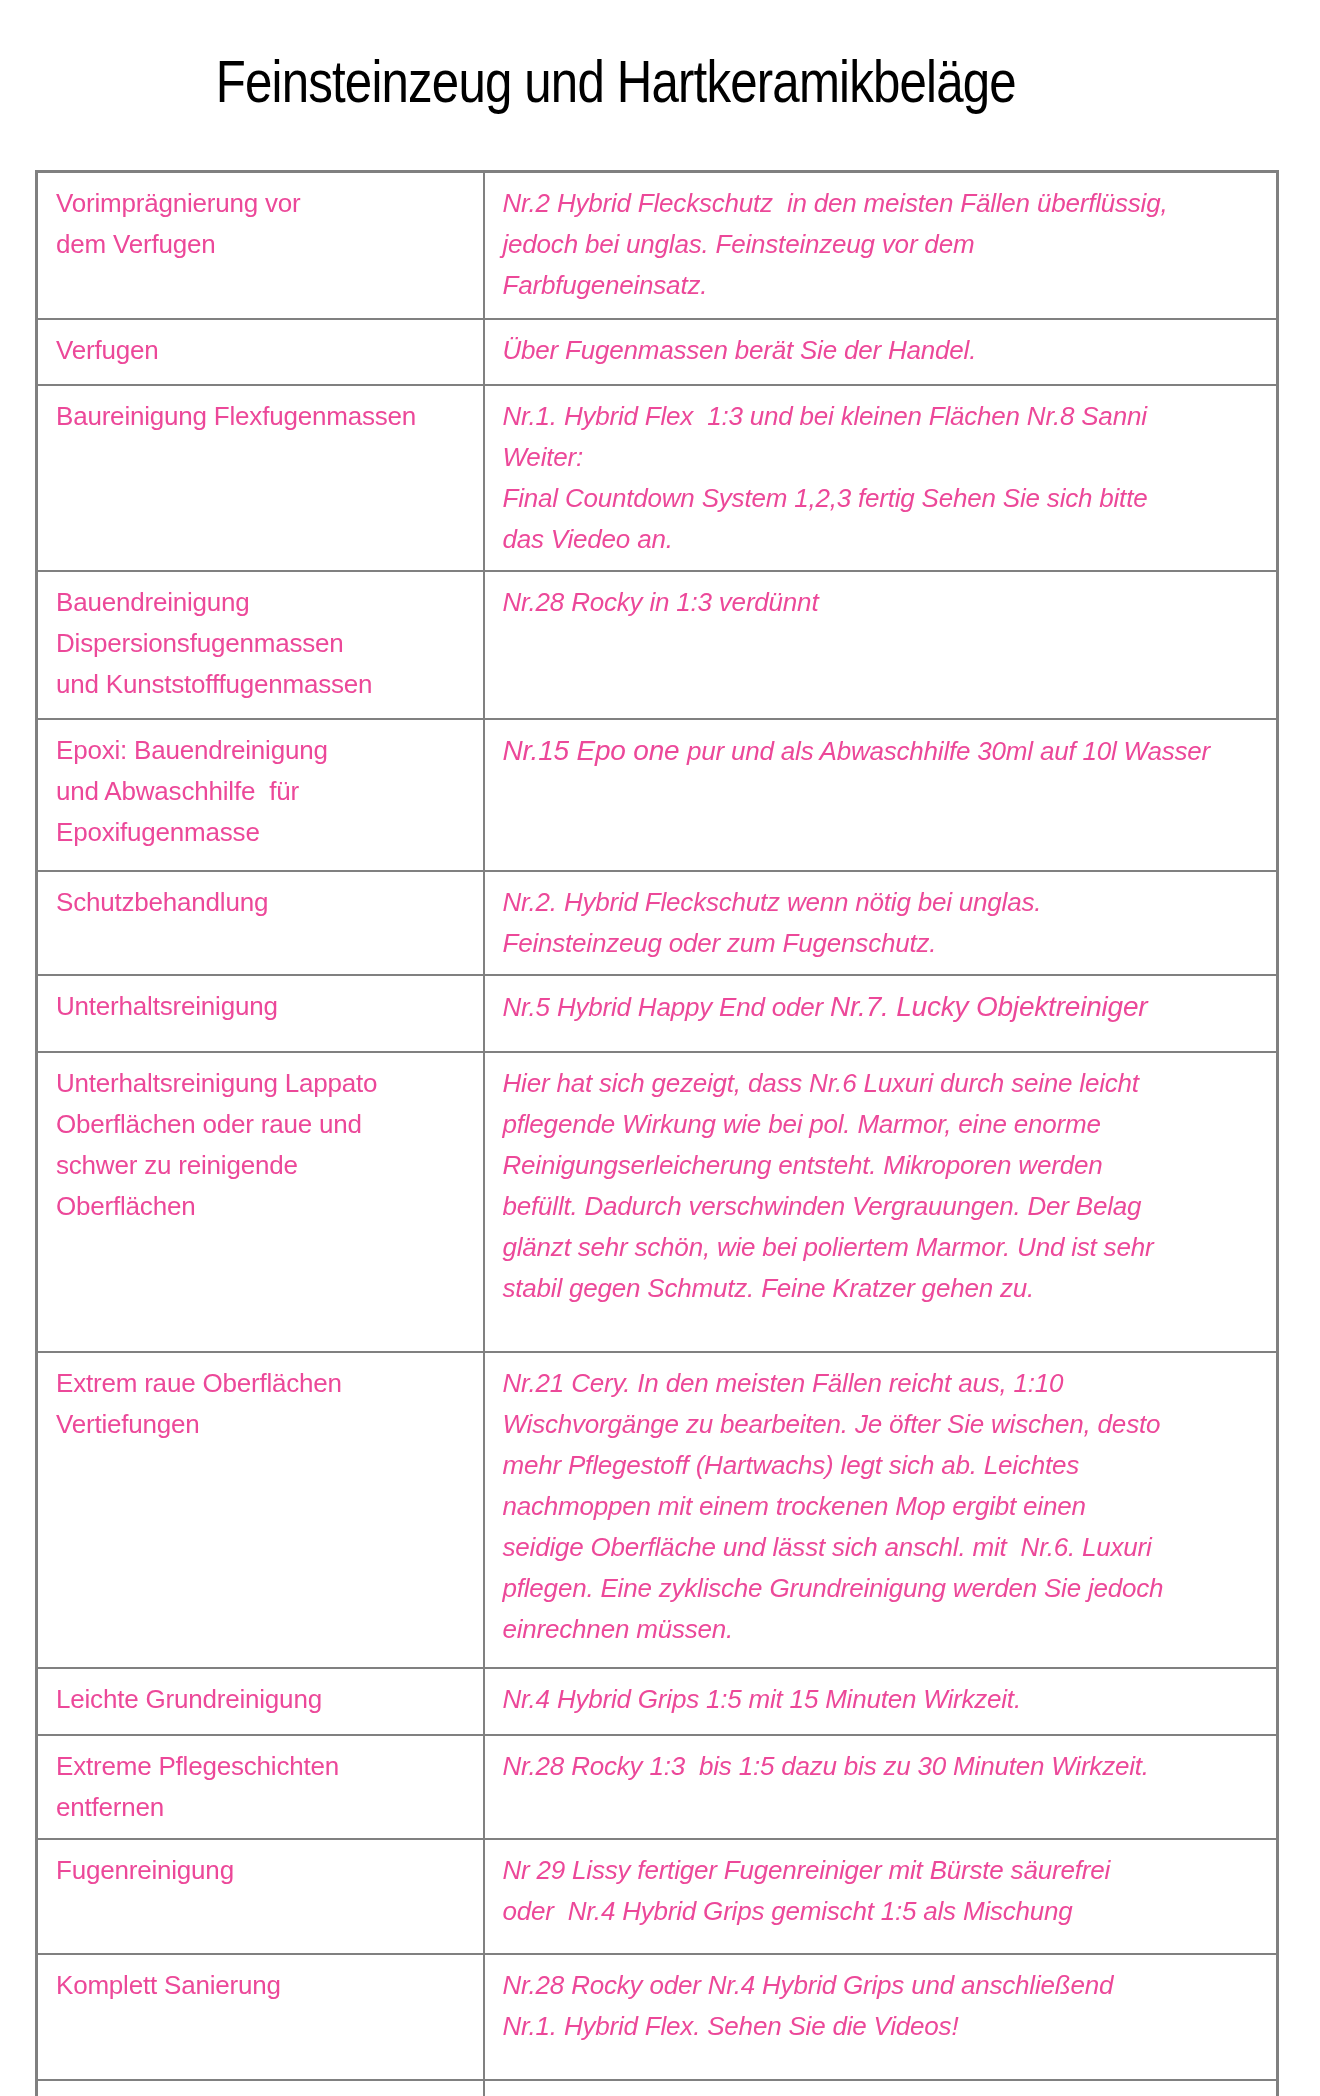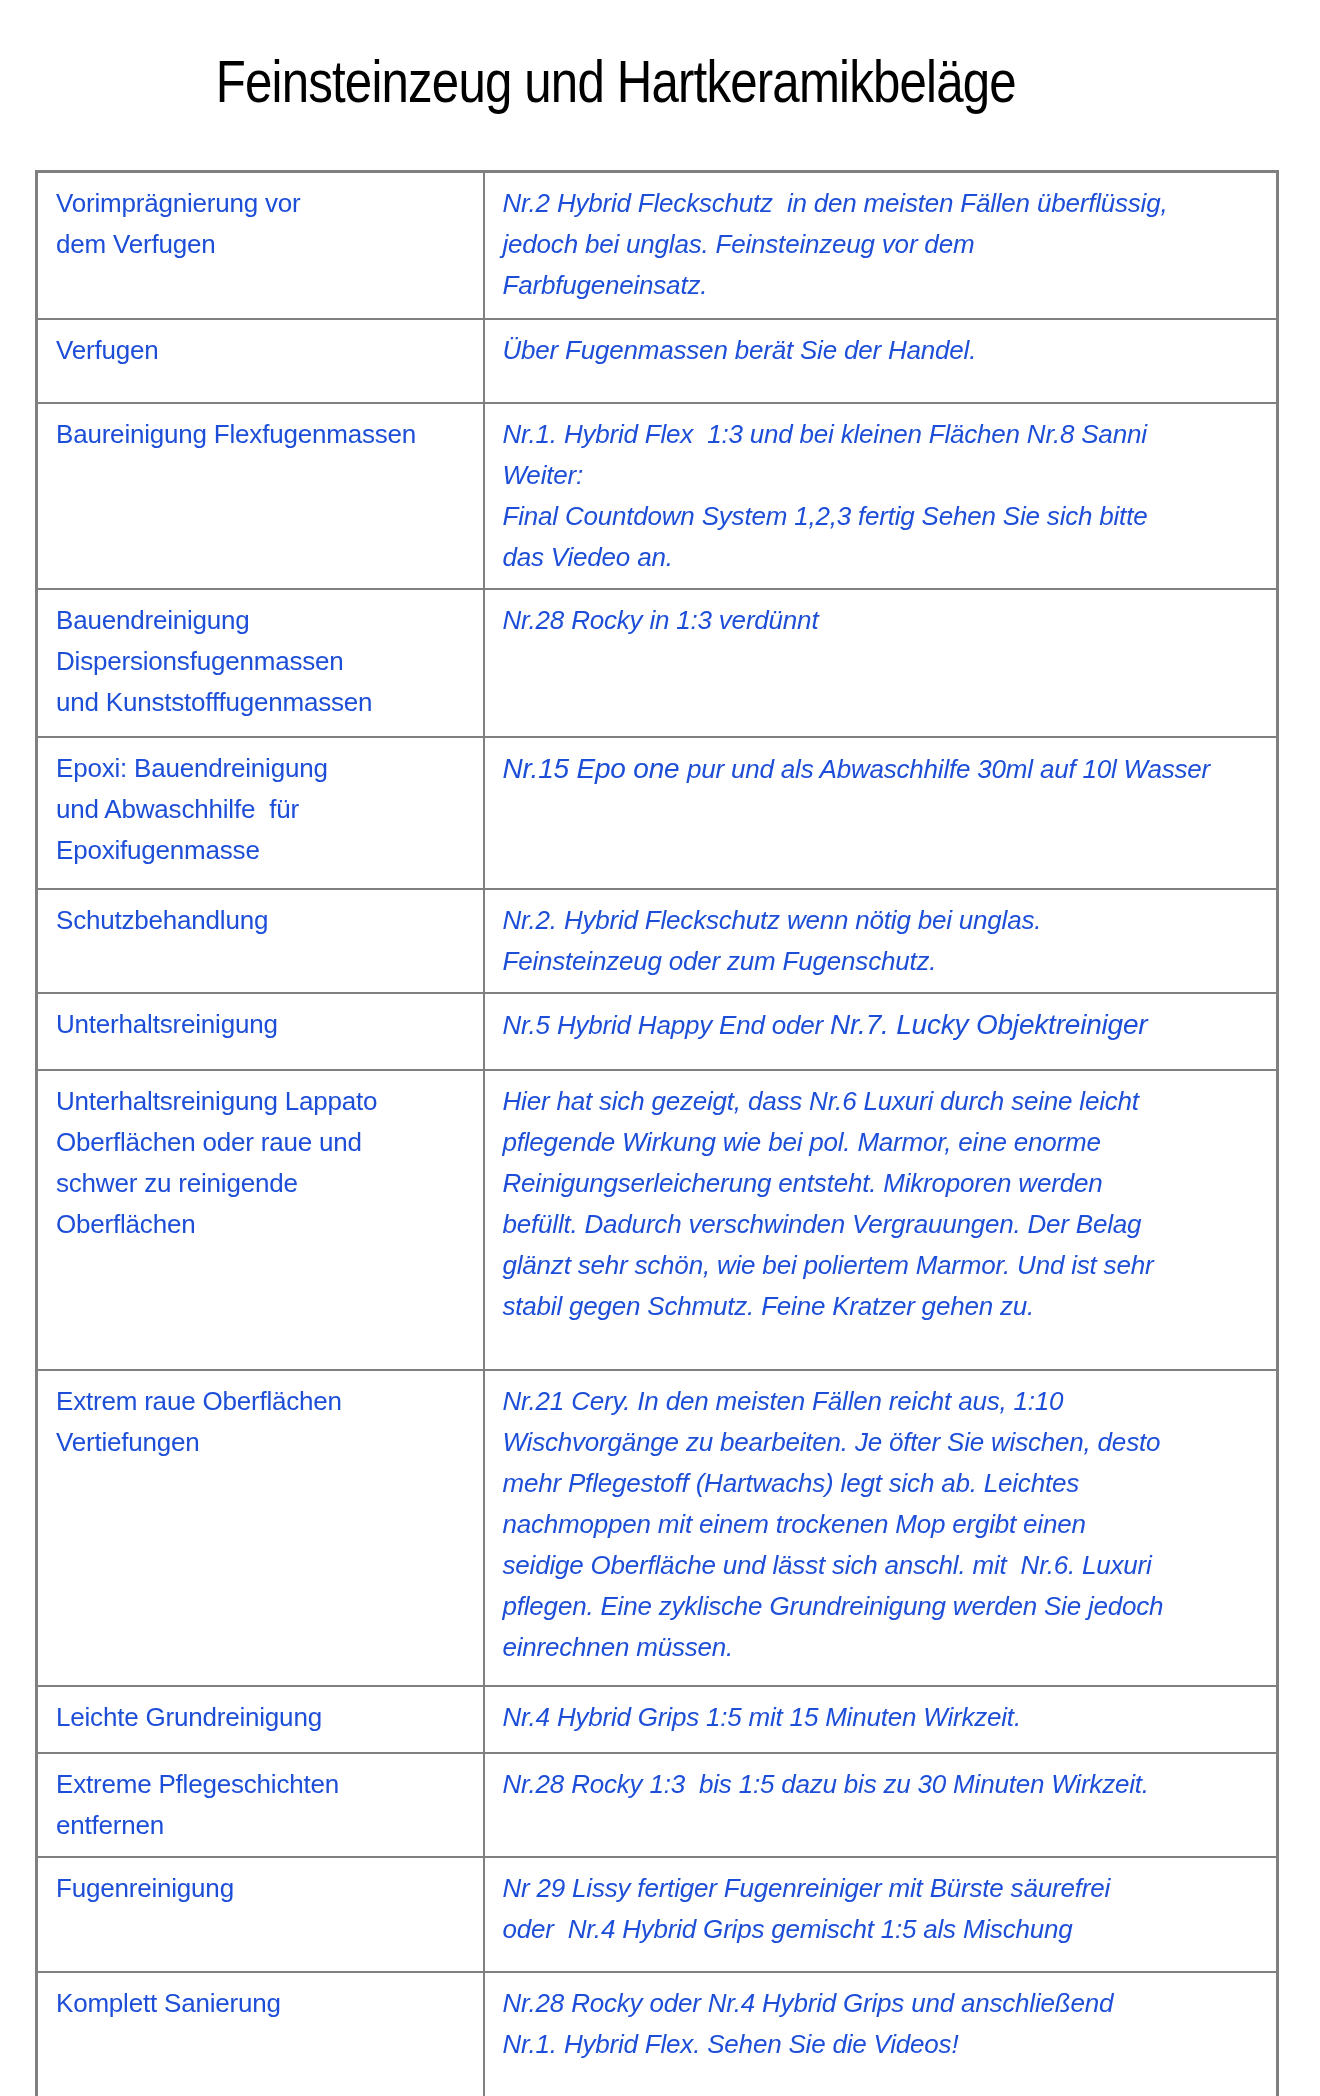--- a/index.html
+++ b/index.html
@@ -44,27 +44,27 @@
   table.doc-table td {
     border: 2px solid #808080;
     vertical-align: top;
     box-sizing: border-box;
     font-size: 26px;
     line-height: 41px;
     letter-spacing: -0.2px;
     white-space: pre;
     overflow: hidden;
     padding: 10px 10px 10px 18px;
-    color: #1d4ed8;
+    color: #ec4899;
   }
   td.col-label { width: 447px; }
   td.col-value { width: 794px; font-style: italic; }
   .small { font-size: 28px; }
   tr.r0  { height: 147px; }
-  tr.r1  { height: 84px; margin-top: 20px;  }
+  tr.r1  { height: 66px; margin-top: 20px;  }
   tr.r2  { height: 182px; }
   tr.r3  { height: 148px; margin-top: 20px; }
   tr.r4  { height: 152px; }
   tr.r5  { height: 100px; }
   tr.r6  { height: 77px;  }
   tr.r7  { height: 300px; }
   tr.r8  { height: 316px; }
   tr.r9  { height: 67px;  }
   tr.r10 { height: 98px; padding-left: 19px;  }
   tr.r11 { height: 115px; padding-left: 15px; }

